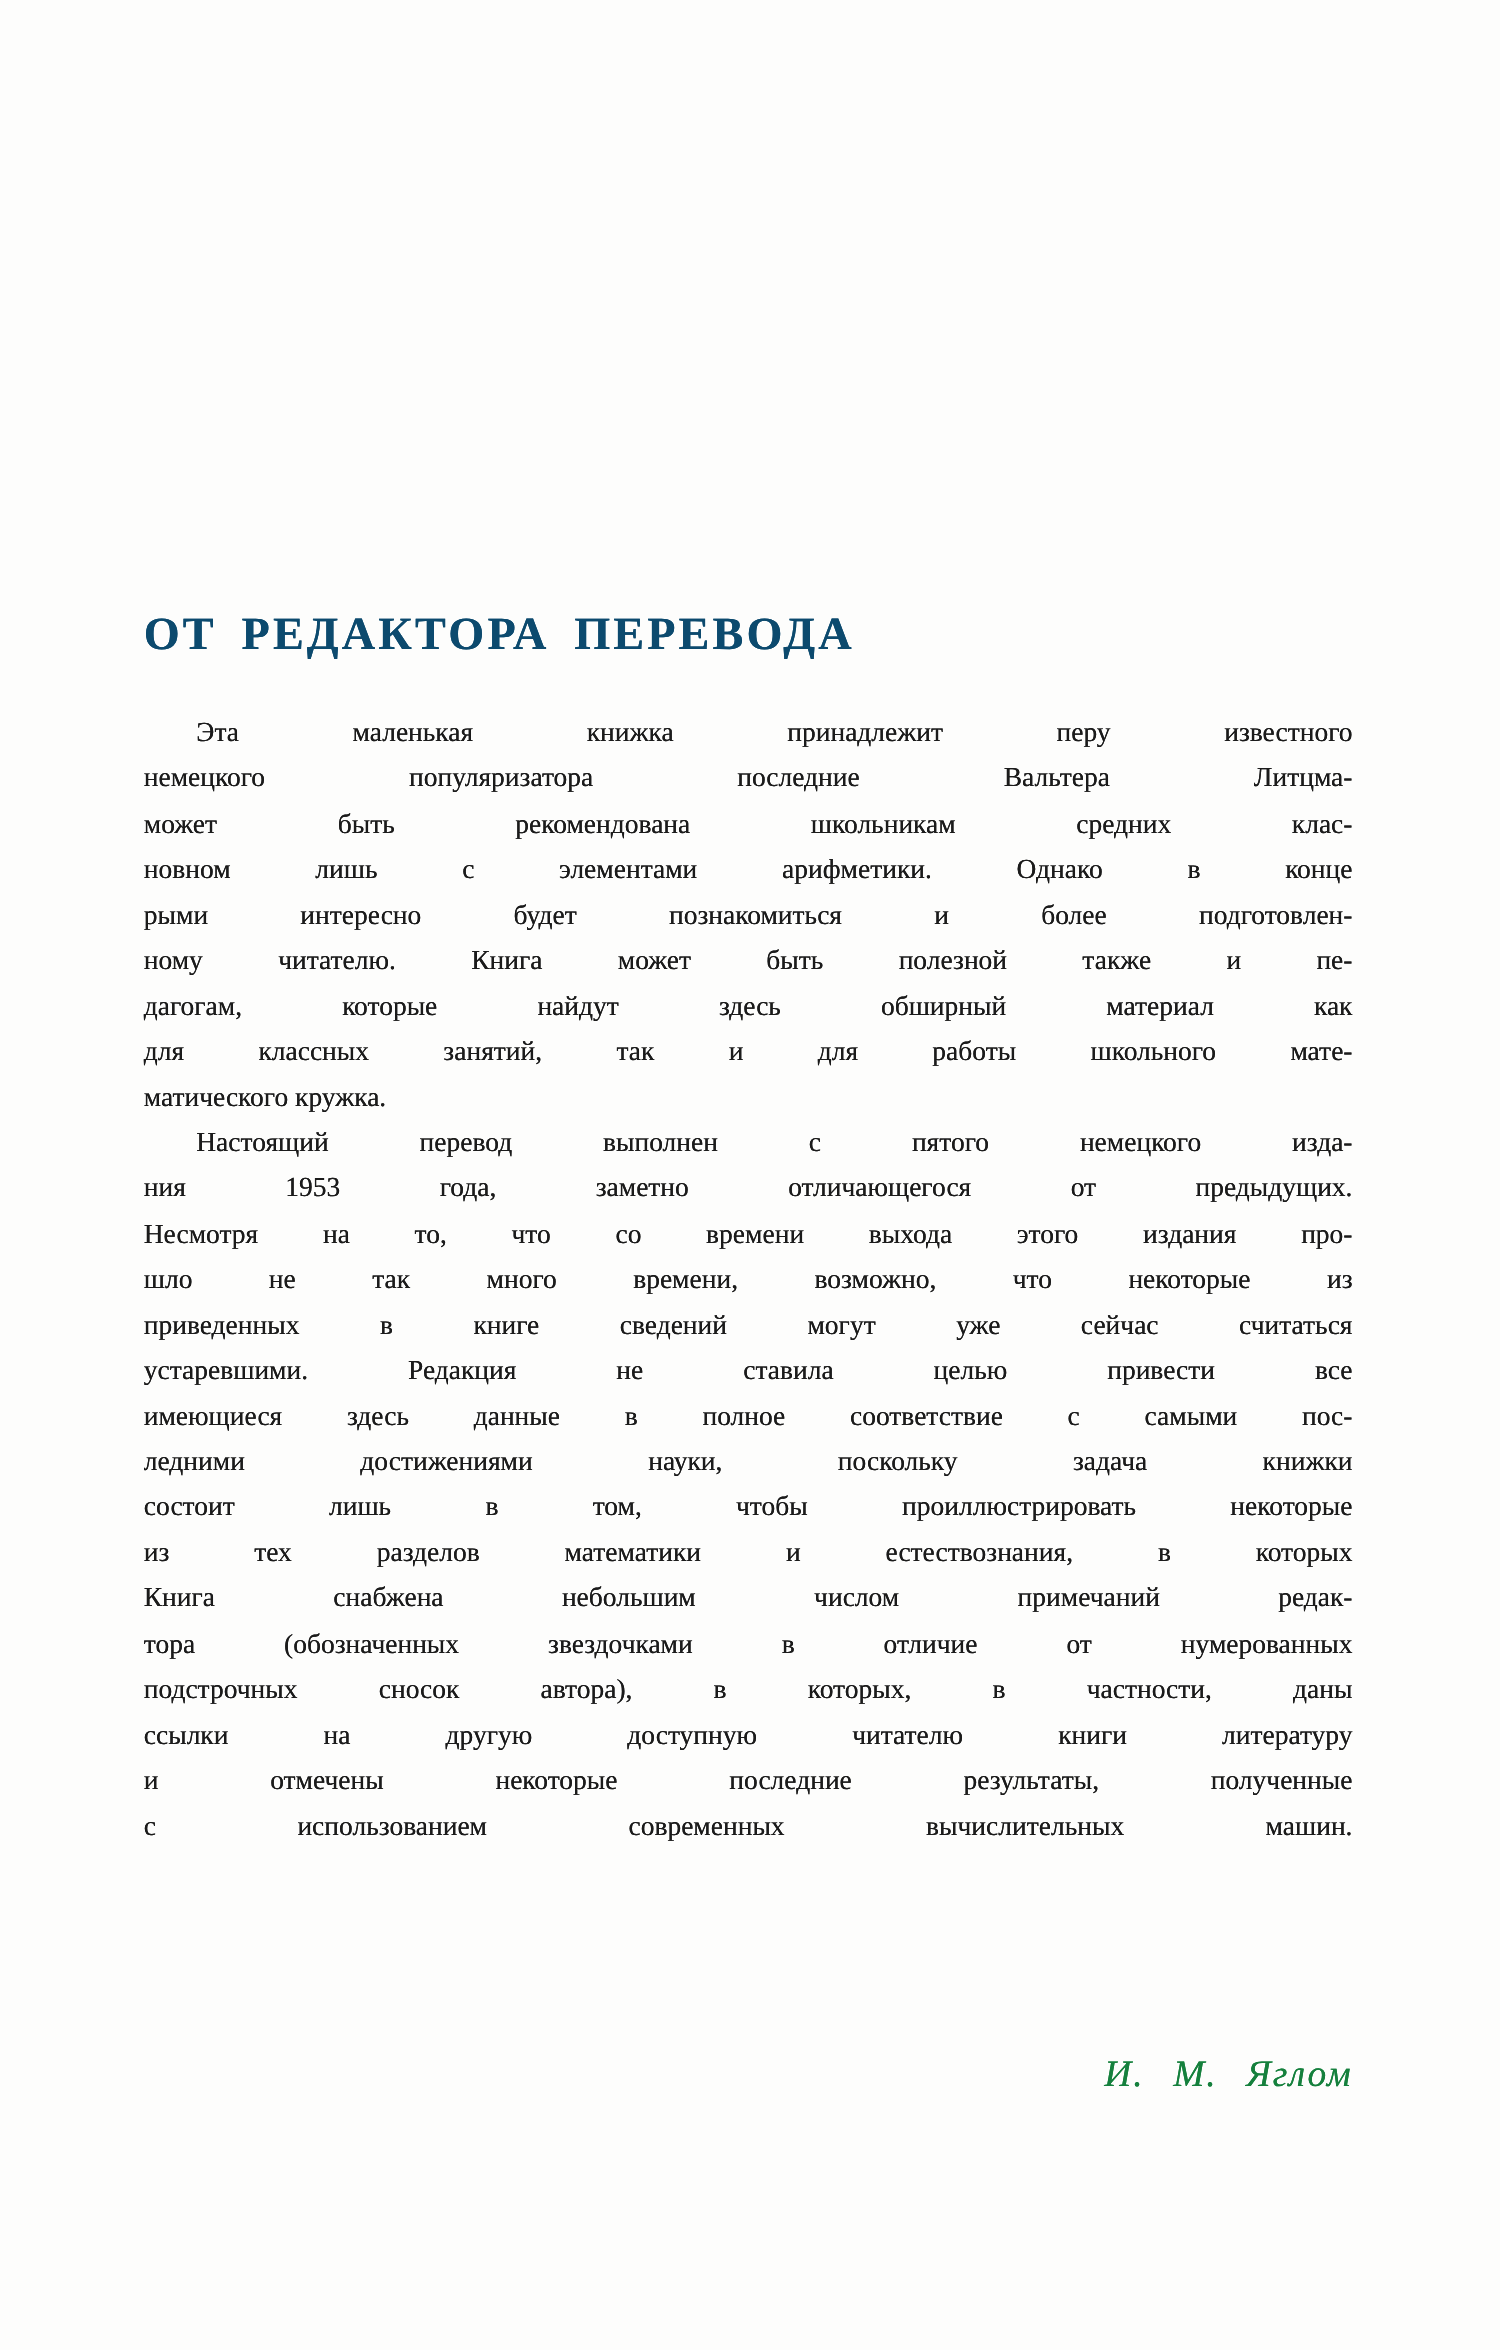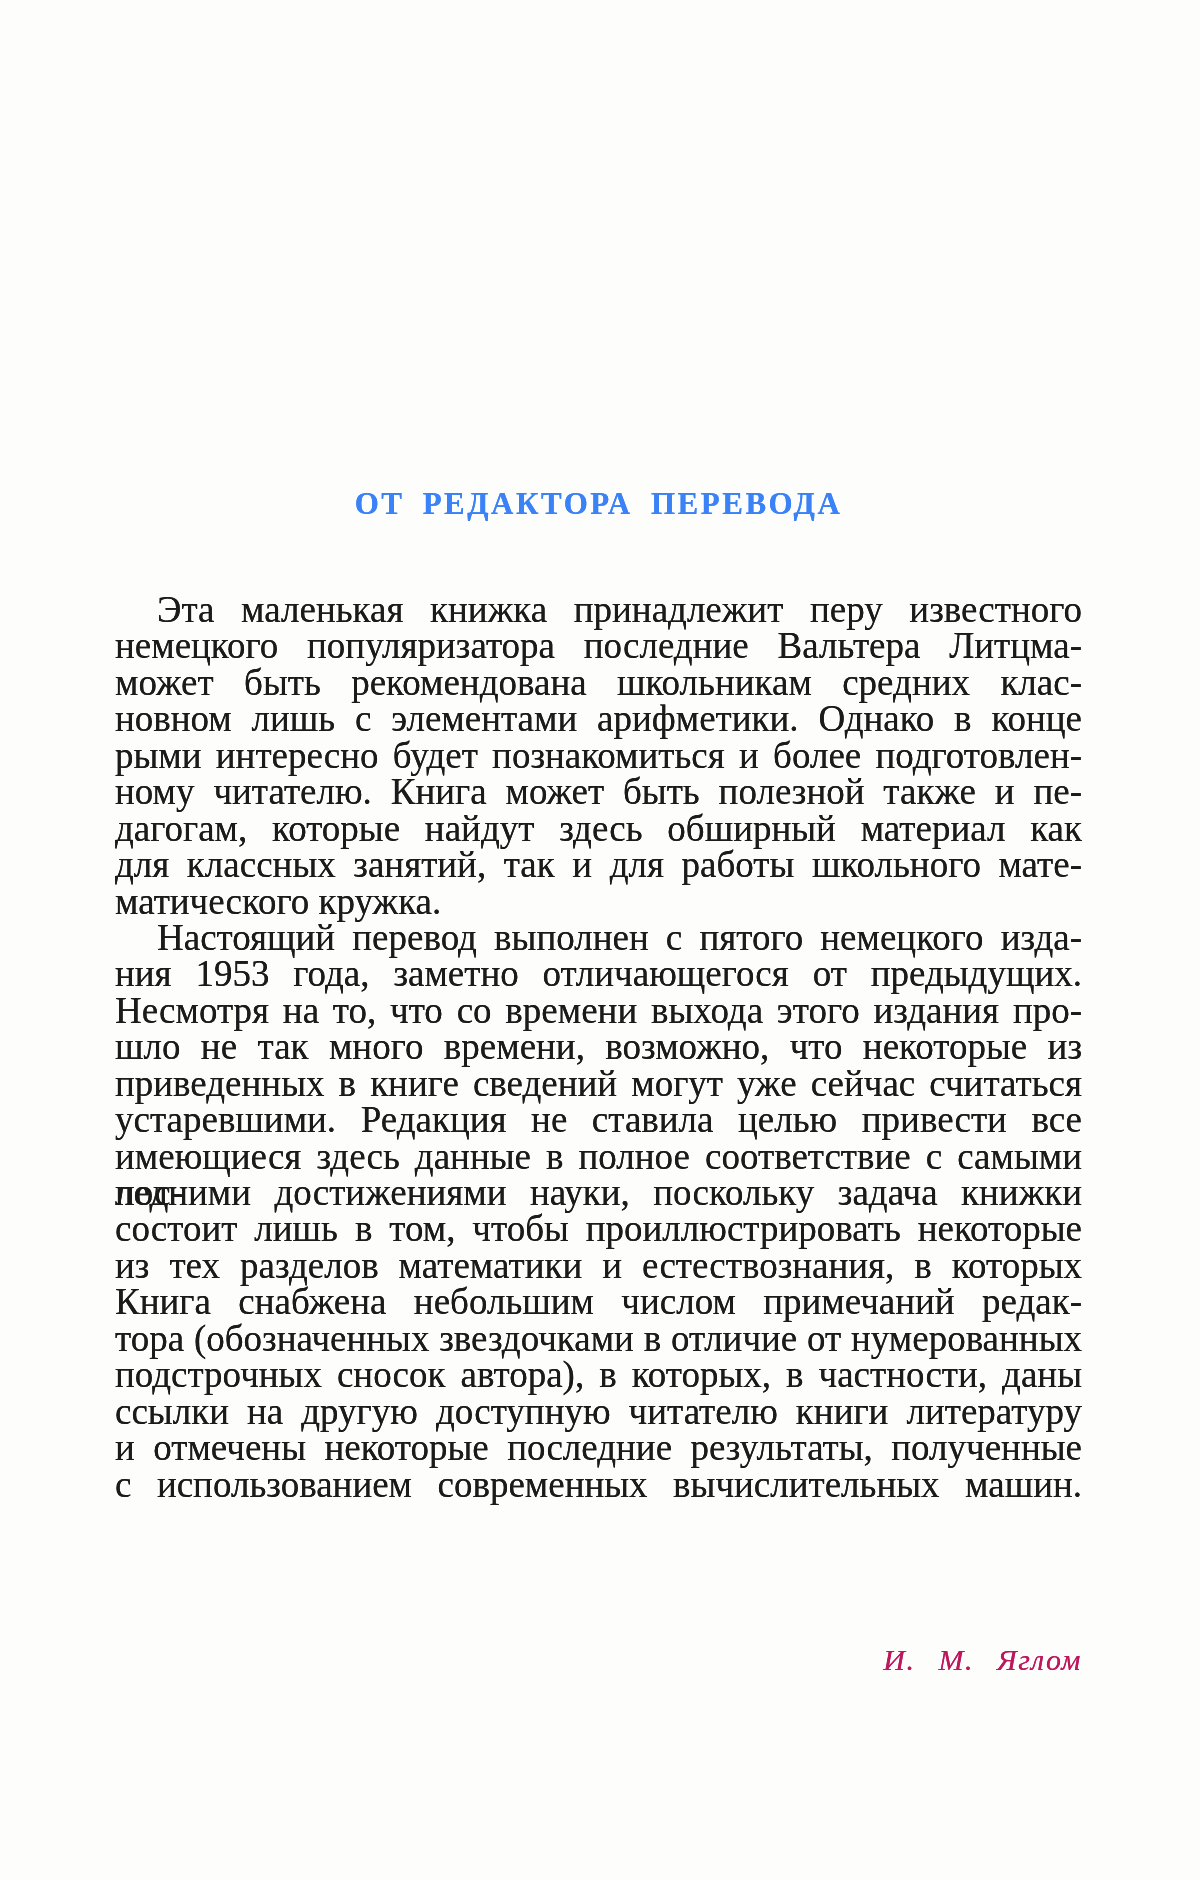--- a/index.html
+++ b/index.html
@@ -19,34 +19,33 @@
     position: absolute;
     inset: 0;
     background: #fdfdfc;
   }
   .title {
     position: absolute;
     left: 115px;
     width: 967px;
     top: 486px;
     margin: 0;
-    font-size: 31px;
+    font-size: 37px;
     font-weight: bold;
-    text-align: center;
     letter-spacing: 2.5px;
     word-spacing: 8px;
-    color: #3b82f6;
+    color: #0c4a6e;
     text-shadow: 0 0 0.5px currentColor;
   }
   .body-text {
     position: absolute;
     left: 115px;
     width: 967px;
-    top: 592px;
-    font-size: 37px;
+    top: 568px;
+    font-size: 22px;
   }
   .line {
     height: 36.45px;
     line-height: 36.45px;
     text-align: justify;
     text-align-last: justify;
     white-space: normal;
     color: #1b1b1b;
     text-shadow: 0 0 0.45px currentColor;
   }
@@ -59,21 +58,21 @@
   .signature {
     position: absolute;
     left: 115px;
     width: 967px;
     top: 1643px;
     text-align: right;
     font-style: italic;
     font-size: 30px;
     letter-spacing: 1.5px;
     word-spacing: 14px;
-    color: #be185d;
+    color: #15803d;
     text-shadow: 0 0 0.4px currentColor;
   }
 </style>
 </head>
 <body>
 
 <div class="page">
 
   <h1 class="title">ОТ РЕДАКТОРА ПЕРЕВОДА</h1>
 

